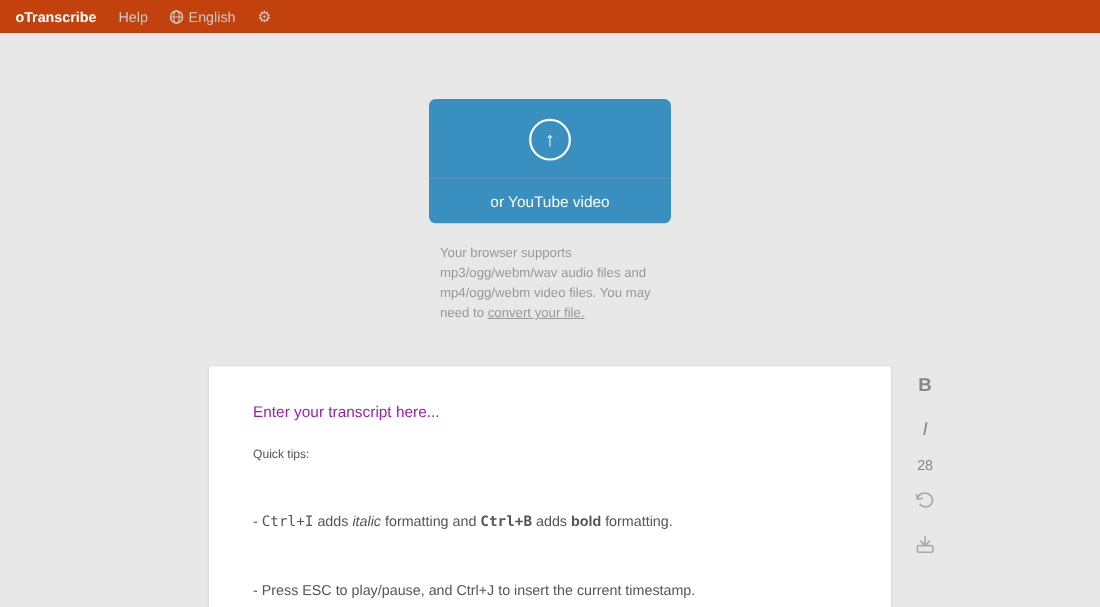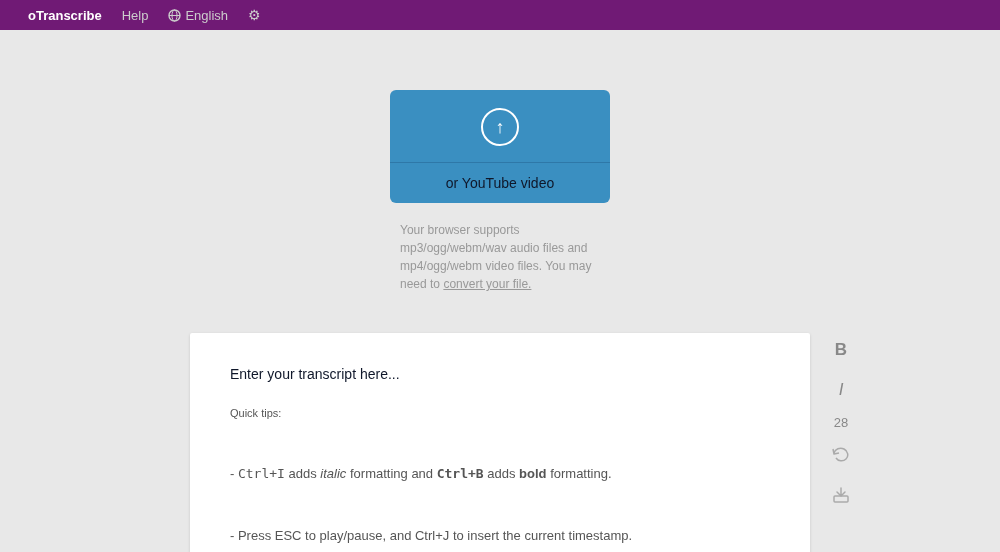--- a/index.html
+++ b/index.html
@@ -6,25 +6,25 @@
     body {
       font-family: -apple-system, BlinkMacSystemFont, "Segoe UI", Arial, sans-serif;
       background-color: #e8e8e8;
       min-height: 552px;
       width: 1000px;
       overflow: hidden;
     }
 
     
     .navbar {
-      background-color: #701a75;
+      background-color: #c2410c;
       height: 30px;
       display: flex;
       align-items: center;
-      padding: 0 20px;
+      padding: 0 6px;
       gap: 4px;
     }
     .nav-brand {
       color: #fff;
       font-size: 13px;
       font-weight: 600;
       padding: 0 8px;
       cursor: pointer;
     }
     .nav-item {
@@ -86,21 +86,21 @@
     }
     .upload-arrow {
       color: #fff;
       font-size: 18px;
       line-height: 1;
       margin-top: -1px;
     }
 
     .youtube-btn {
       background-color: #3a8fc1;
-      color: #0f172a;
+      color: #ffffff;
       border: none;
       border-top: 1px solid #2e78a8;
       border-radius: 0 0 6px 6px;
       width: 220px;
       padding: 12px 10px;
       font-size: 14px;
       cursor: pointer;
       text-align: center;
     }
 
@@ -131,21 +131,21 @@
       border-radius: 2px;
       box-shadow: 0 1px 3px rgba(0,0,0,0.15);
       padding: 30px 40px 40px;
       min-height: 200px;
       font-size: 14px;
       color: #333;
       line-height: 1.6;
     }
 
     .editor-placeholder {
-      color: #0f172a;
+      color: #a21caf;
       margin-bottom: 20px;
     }
 
     .editor-tips {
       color: #555;
     }
     .editor-tips p {
       margin-bottom: 8px;
       font-size: 11px;
     }

